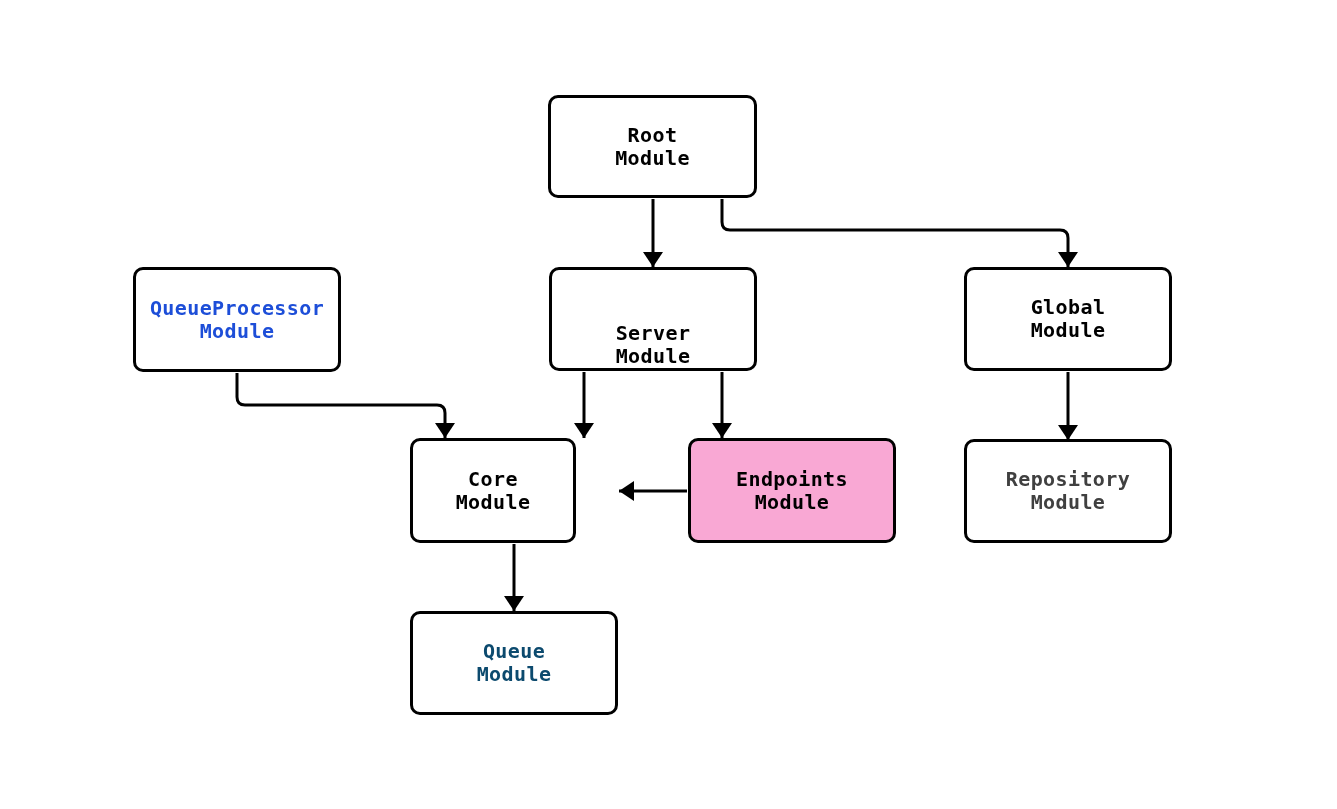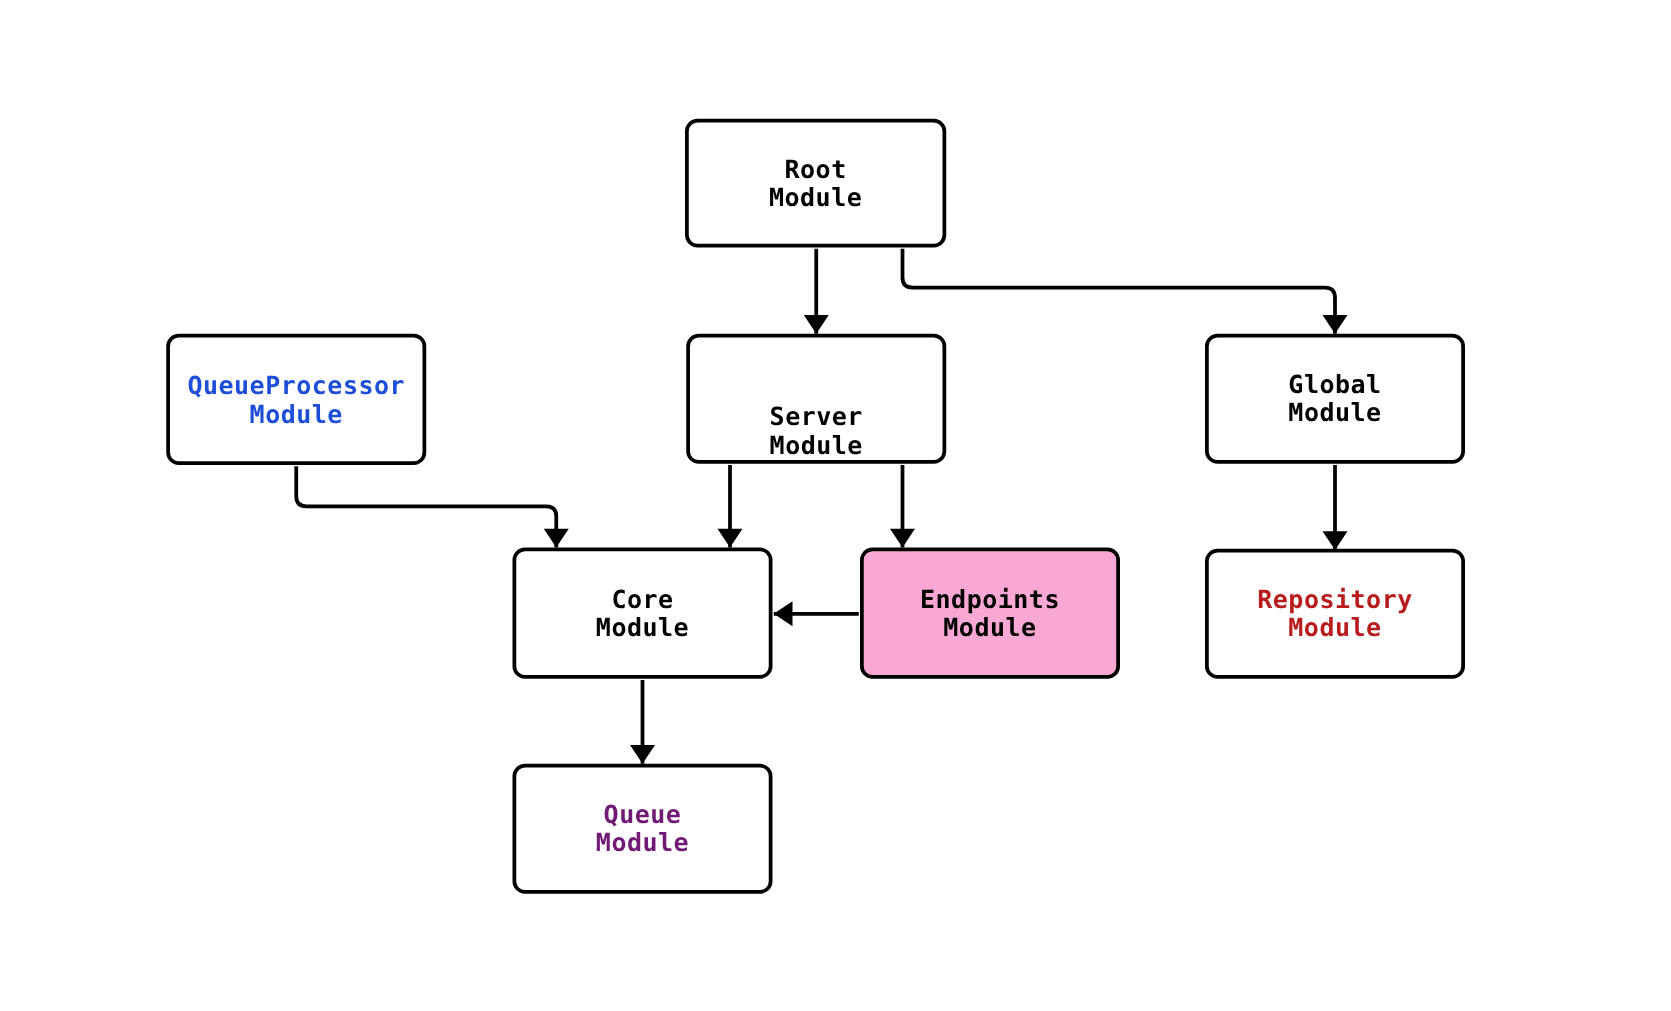--- a/index.html
+++ b/index.html
@@ -78,29 +78,29 @@
 Module</span>
     </div>
     <div class="node" style="left: 133px; top: 267px; width: 208px; height: 105px; border-color: rgb(0, 0, 0); background: rgb(255, 255, 255);">
       <span class="node-label" style="color: #1d4ed8;">QueueProcessor
 Module</span>
     </div>
     <div class="node" style="left: 964px; top: 267px; width: 208px; height: 104px; border-color: rgb(0, 0, 0); background: rgb(255, 255, 255);">
       <span class="node-label" style="color: rgb(0, 0, 0);">Global
 Module</span>
     </div>
-    <div class="node" style="left: 410px; top: 438px; width: 208px; height: 105px; border-color: rgb(0, 0, 0); background: rgb(255, 255, 255);">
+    <div class="node" style="left: 410px; top: 438px; width: 166px; height: 105px; border-color: rgb(0, 0, 0); background: rgb(255, 255, 255);">
       <span class="node-label" style="color: rgb(0, 0, 0);">Core
 Module</span>
     </div>
     <div class="node" style="left: 688px; top: 438px; width: 208px; height: 105px; border-color: rgb(0, 0, 0); background: #f9a8d4;">
       <span class="node-label" style="color: rgb(0, 0, 0);">Endpoints
 Module</span>
     </div>
     <div class="node" style="left: 964px; top: 439px; width: 208px; height: 104px; border-color: rgb(0, 0, 0); background: rgb(255, 255, 255);">
-      <span class="node-label" style="color: #b91c1c;">Repository
+      <span class="node-label" style="color: #404040;">Repository
 Module</span>
     </div>
     <div class="node" style="left: 410px; top: 611px; width: 208px; height: 104px; border-color: rgb(0, 0, 0); background: rgb(255, 255, 255);">
-      <span class="node-label" style="color: #701a75;">Queue
+      <span class="node-label" style="color: #0c4a6e;">Queue
 Module</span>
     </div>
   </div>
 
 </body></html>

